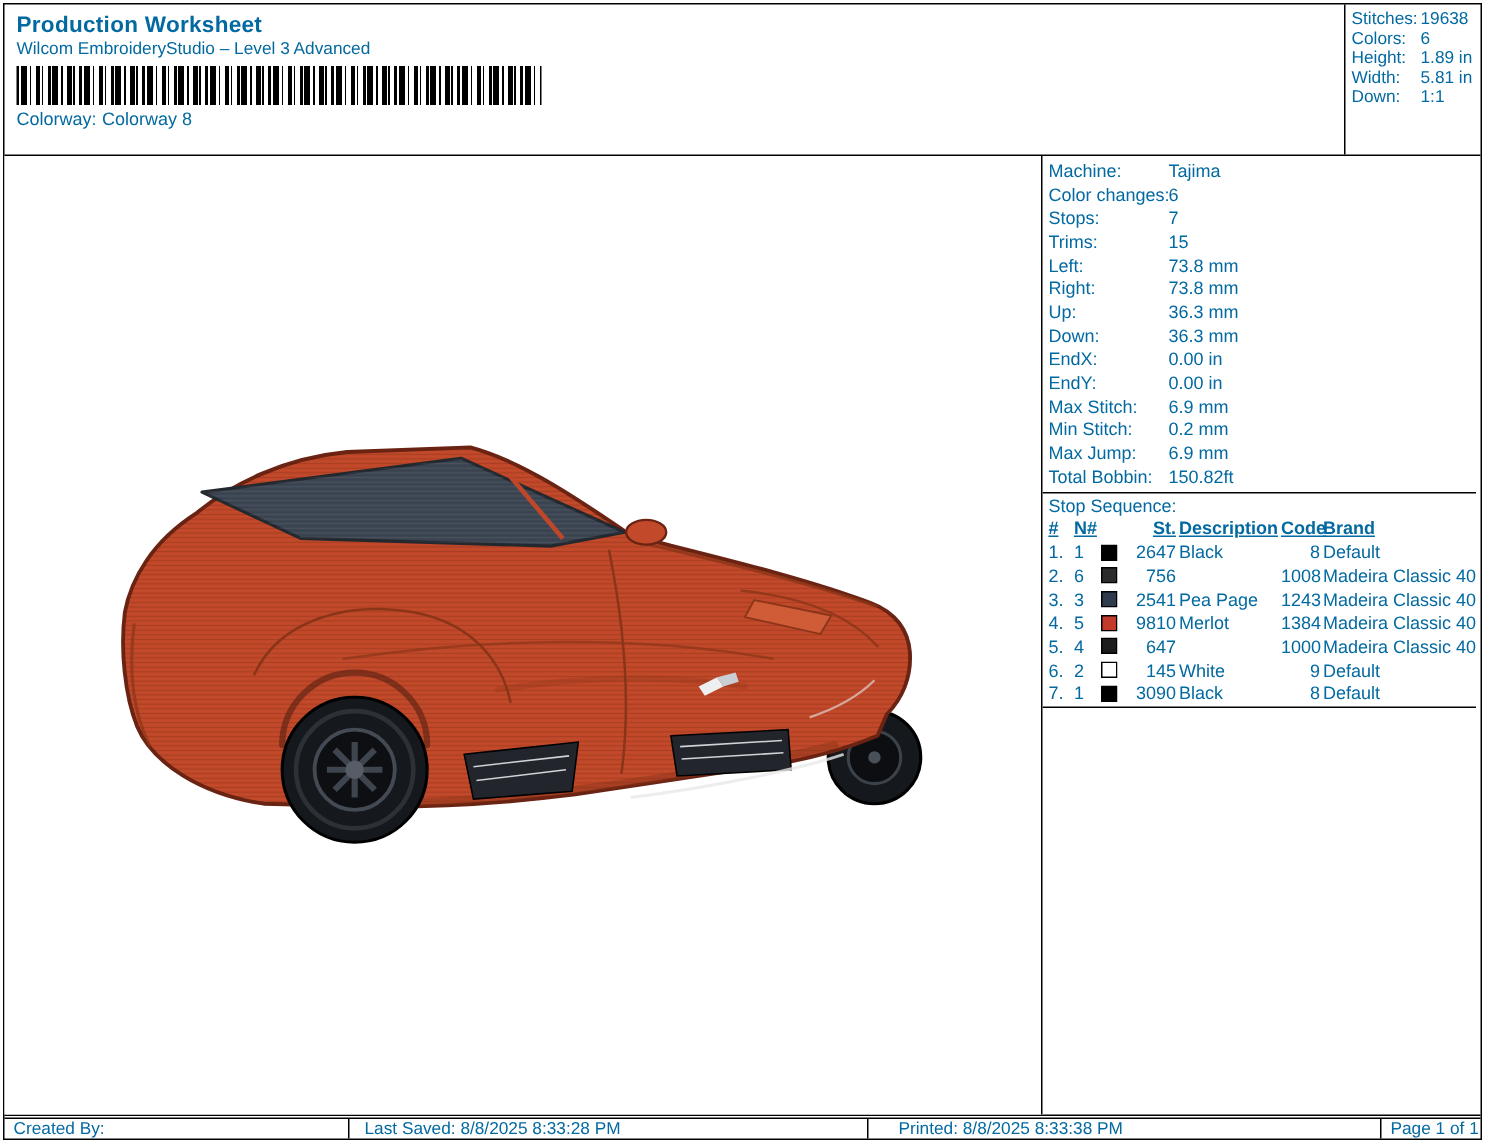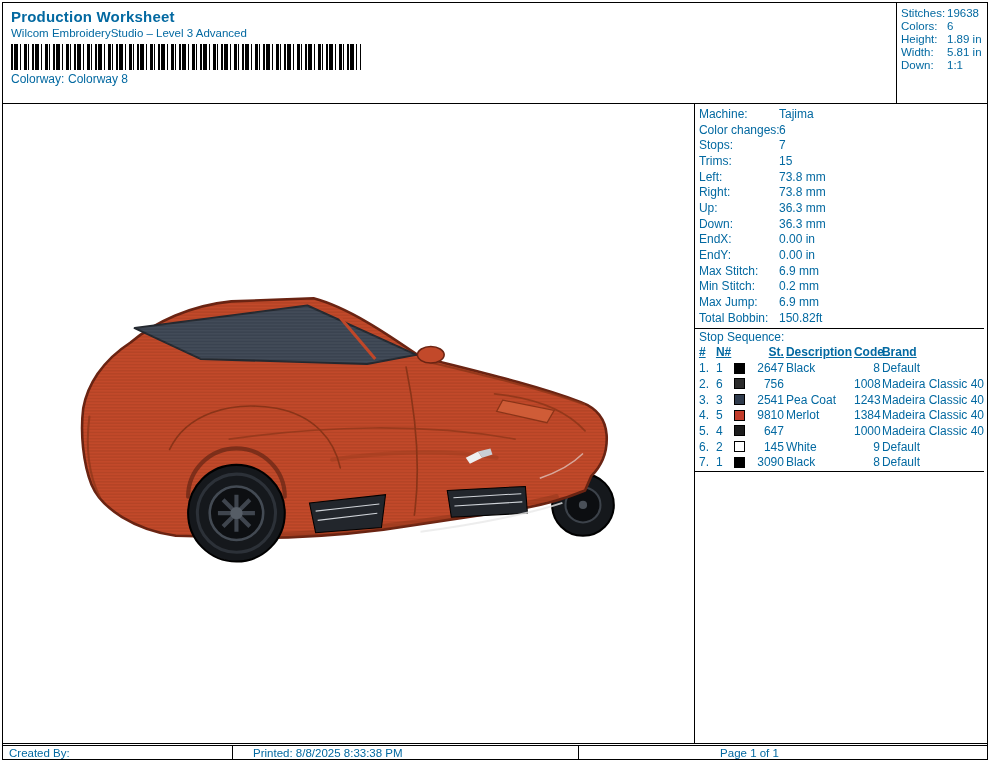--- a/index.html
+++ b/index.html
@@ -258,21 +258,21 @@
           </div>
           <div class="seq-grid">
             <span class="c-num">3.</span>
             <span class="c-n">3</span>
             <span class="c-sw">
                 <svg width="11" height="11">
                   <rect x="0.5" y="0.5" width="10" height="10" stroke="#000" fill="#2f3b4c"></rect>
                 </svg>
               </span>
             <span class="c-st">2541</span>
-            <span class="c-desc">Pea Coat</span>
+            <span class="c-desc">Pea Page</span>
             <span class="c-code">1243</span>
             <span class="c-brand">Madeira Classic 40</span>
           </div>
           <div class="seq-grid">
             <span class="c-num">4.</span>
             <span class="c-n">5</span>
             <span class="c-sw">
                 <svg width="11" height="11">
                   <rect x="0.5" y="0.5" width="10" height="10" stroke="#000" fill="#c23b2a"></rect>
                 </svg>
@@ -321,18 +321,19 @@
             <span class="c-code">8</span>
             <span class="c-brand">Default</span>
           </div>
           <div class="seq-bottom"></div>
         </div>
       </div>
     </div>
 
     <div class="footer">
       <div class="fcell">Created By:</div>
+      <div class="fcell saved">Last Saved: 8/8/2025 8:33:28 PM</div>
       <div class="fcell printed">Printed: 8/8/2025 8:33:38 PM</div>
       <div class="fcell pagenum">Page 1 of 1</div>
     </div>
 
   </div>
 </div>
 
 </body></html>

